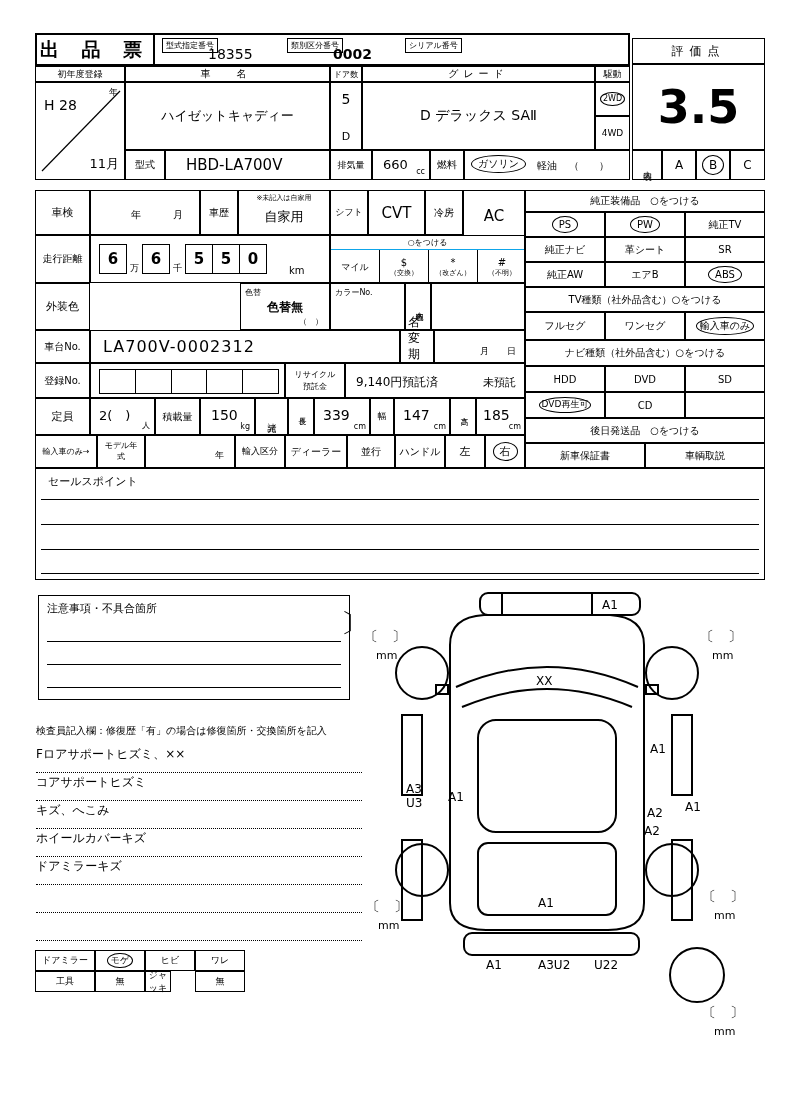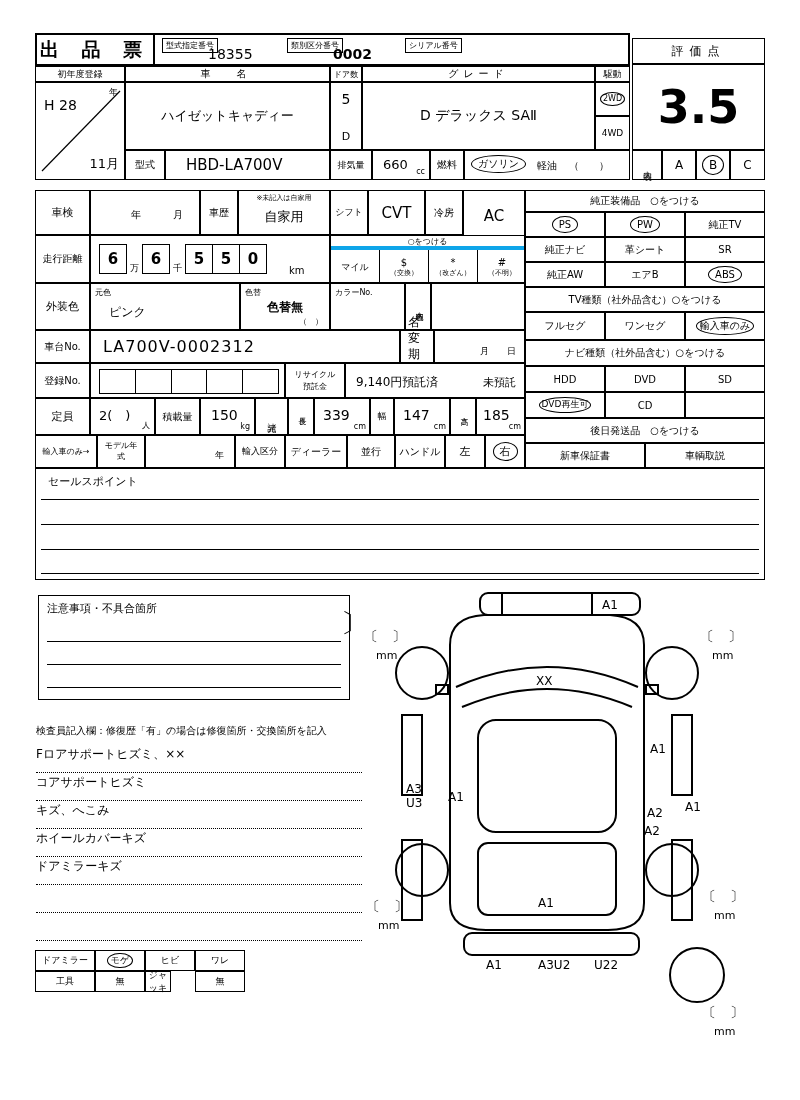--- a/index.html
+++ b/index.html
@@ -106,43 +106,39 @@
     <span class="dbox" style="left:8px">6</span>
     <span class="txt" style="left:39px;bottom:7px;font-size:9px">万</span>
     <span class="dbox" style="left:51px">6</span>
     <span class="txt" style="left:82px;bottom:7px;font-size:9px">千</span>
     <span class="dbox" style="left:94px">5</span>
     <span class="dbox" style="left:121px">5</span>
     <span class="dbox" style="left:148px">0</span>
     <span class="txt" style="left:198px;bottom:6px;font-size:10px">km</span>
   </div>
   <div class="cell" style="left:330px;top:235px;width:195px;height:48px">
-    <div style="position:absolute;left:0;top:0;width:100%;height:14px;border-bottom:4px solid #0ea5e9;display:flex;align-items:center;justify-content:center;font-size:8px">○をつける</div>
+    <div style="position:absolute;left:0;top:0;width:100%;height:14px;border-bottom:1px solid #0ea5e9;display:flex;align-items:center;justify-content:center;font-size:8px">○をつける</div>
     <div class="opt" style="left:0;width:48px;border-left:none">
         <span style="font-size:9px">マイル</span>
       </div>
     <div class="opt" style="left:48px;width:49px">
         <span style="font-size:10px">$</span>
         <span style="font-size:7px">（交換）</span>
       </div>
     <div class="opt" style="left:97px;width:49px">
         <span style="font-size:10px">*</span>
         <span style="font-size:7px">（改ざん）</span>
       </div>
     <div class="opt" style="left:146px;width:49px">
         <span style="font-size:10px">#</span>
         <span style="font-size:7px">（不明）</span>
       </div>
   </div>
 
   <div class="cell cc" style="left:35px;top:283px;width:55px;height:47px;font-size:11px">外装色</div>
-  <div class="cell" style="left:90px;top:283px;width:150px;height:47px">
-    <span class="txt" style="left:4px;top:3px;font-size:8px">元色</span>
-    <span class="txt" style="left:18px;top:20px;font-size:12px">ピンク</span>
-  </div>
   <div class="cell" style="left:240px;top:283px;width:90px;height:47px">
     <span class="txt" style="left:4px;top:3px;font-size:8px">色替</span>
     <span class="txt" style="left:50%;transform:translateX(-50%);top:15px;font-size:12px;font-weight:bold">色替無</span>
     <span class="txt" style="right:6px;bottom:2px;font-size:8px">（　）</span>
   </div>
   <div class="cell" style="left:330px;top:283px;width:75px;height:47px">
     <span class="txt" style="left:4px;top:3px;font-size:8px">カラーNo.</span>
   </div>
   <div class="cell cc" style="left:405px;top:283px;width:26px;height:47px">
       <span class="vtx" style="font-size:8px">内装色</span>

